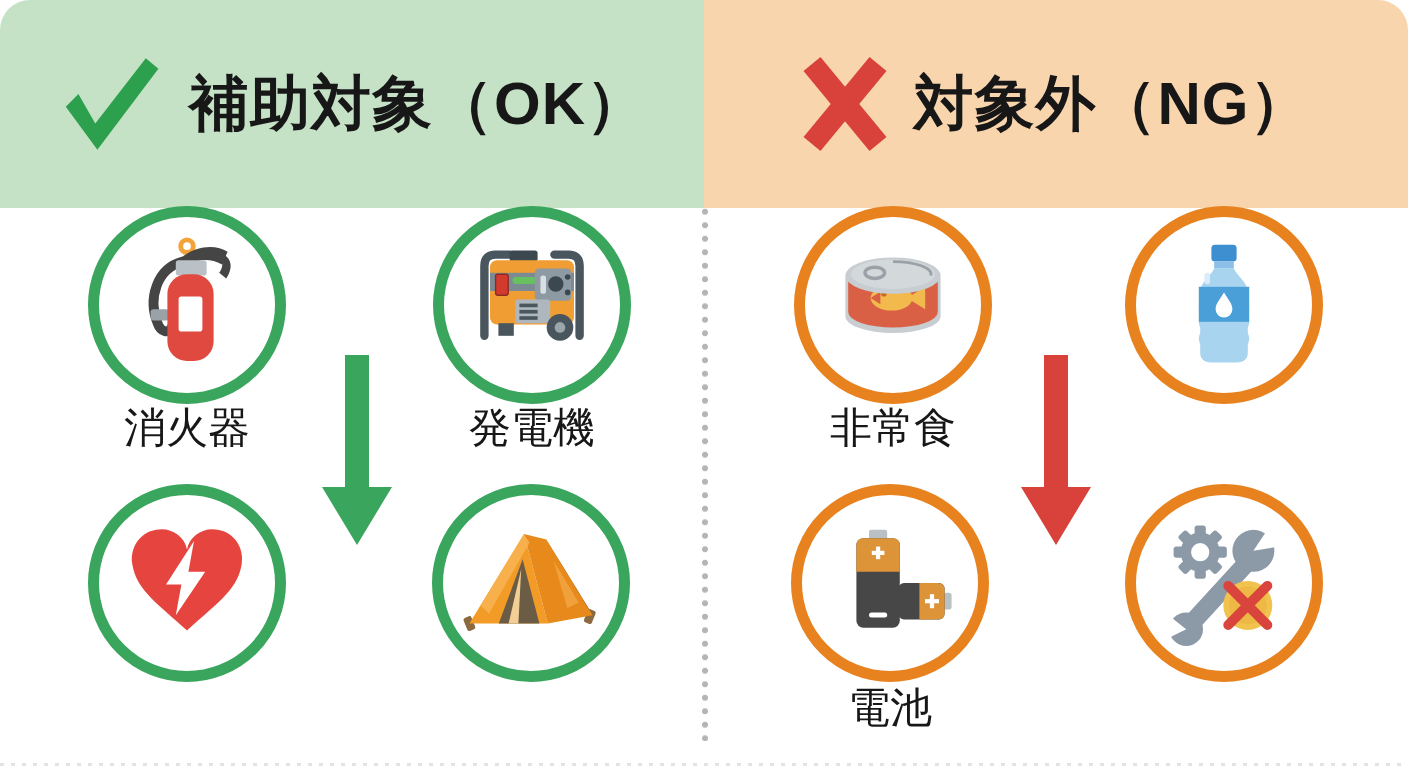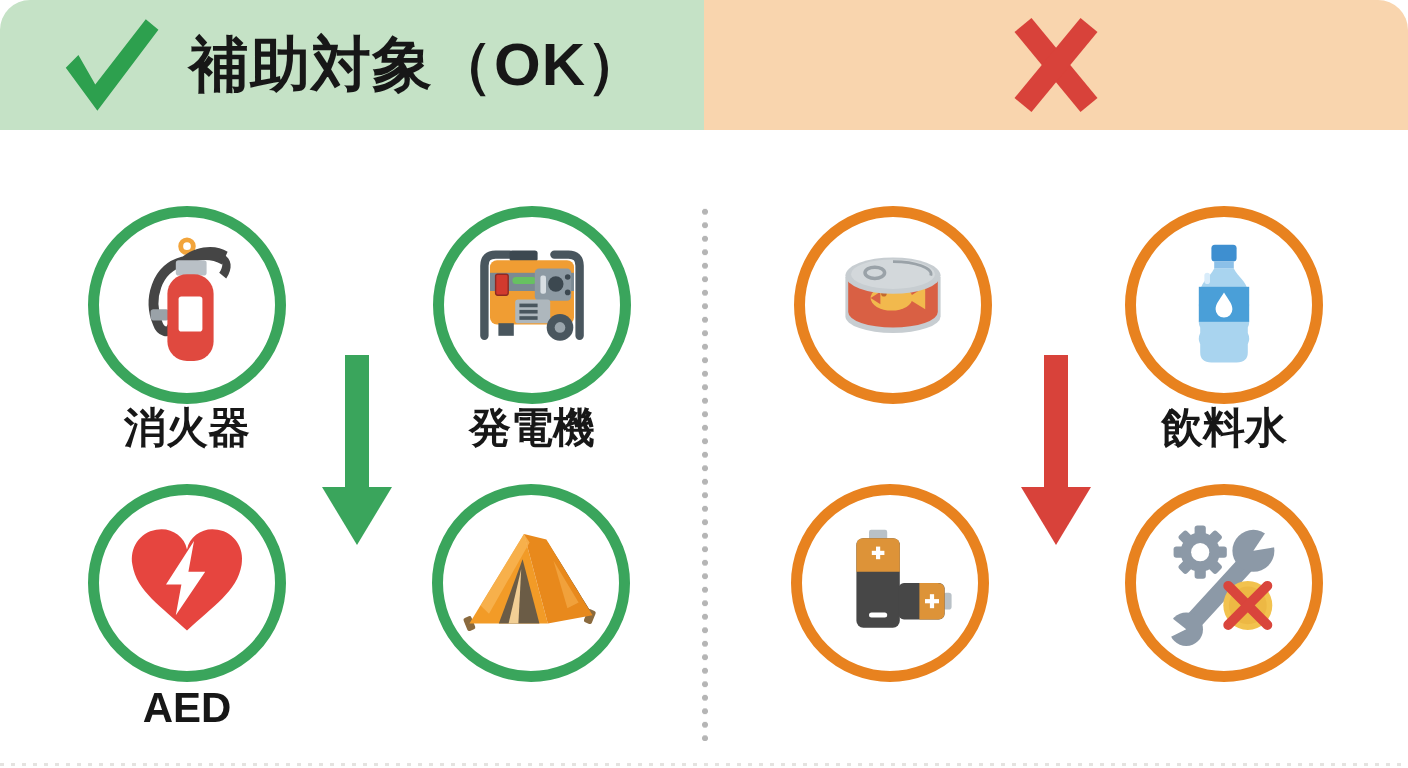--- a/index.html
+++ b/index.html
@@ -5,38 +5,38 @@
   :root{
     --ok-bg:#c5e2c6; --ok-accent:#3aa55c; --ok-check:#2da04e;
     --ng-bg:#f9d5ae; --ng-circle:#e8821f; --ng-red:#d8423a;
     --text:#171717; --divider:#b5b5b5;
   }
   *{margin:0;padding:0;box-sizing:border-box}
   html,body{background:#fff}
   body{font-family:"Liberation Sans","DejaVu Sans",sans-serif;}
   .stage{position:relative;width:1408px;height:768px;background:#fff;overflow:hidden}
 
-  .hdr{position:absolute;top:0;height:130px;width:704px;display:flex;align-items:center;justify-content:center;gap:26px}
+  .hdr{position:absolute;top:0;height:208px;width:704px;display:flex;align-items:center;justify-content:center;gap:26px}
   .hdr-ok{left:0;background:var(--ok-bg);border-radius:30px 0 0 0}
   .hdr-ng{left:704px;background:var(--ng-bg);border-radius:0 30px 0 0}
   .hdr-title{font-size:60px;font-weight:800;color:var(--text);letter-spacing:1px;white-space:nowrap}
 
   .divider{position:absolute;left:701px;top:205px;width:8px;height:536px;
     background-image:radial-gradient(circle,var(--divider) 2.7px,rgba(0,0,0,0) 3.3px);
     background-size:8px 13.5px;background-repeat:repeat-y;background-position:center top}
 
   .bottom-edge{position:absolute;left:0;top:763px;width:1408px;height:3px;opacity:.55;
     background:repeating-linear-gradient(90deg,#cfccc7 0 4px,rgba(0,0,0,0) 4px 11px)}
 
   .circle{position:absolute;width:176px;height:176px;border-radius:50%;background:#fff;
     display:flex;align-items:center;justify-content:center;box-sizing:content-box}
   .circle.ok{border:11px solid var(--ok-accent)}
   .circle.ng{border:11px solid var(--ng-circle)}
 
-  .item-label{position:absolute;width:260px;text-align:center;font-size:42px;font-weight:700;
+  .item-label{position:absolute;width:260px;text-align:center;font-size:42px;font-weight:400;
     color:var(--text);line-height:52px;white-space:nowrap}
 
   .arrow{position:absolute;top:355px;width:70px;height:190px}
 
   
   .p-fire{left:88px;top:206px}   .l-fire{left:57px;top:402px}
   .p-gen{left:433px;top:206px}   .l-gen{left:402px;top:402px}
   .p-aed{left:88px;top:484px}    .l-aed{left:57px;top:682px}
   .p-tent{left:432px;top:484px}  .l-tent{left:401px;top:682px}
   .p-can{left:794px;top:206px}   .l-can{left:763px;top:402px}
@@ -56,20 +56,21 @@
     <span class="hdr-title">補助対象（OK）</span>
   </div>
 
   <div class="hdr hdr-ng">
     <svg width="86" height="96" viewBox="0 0 86 96">
       <g stroke="var(--ng-red)" stroke-width="22" stroke-linecap="butt">
         <path d="M10 8 L76 88"></path>
         <path d="M76 8 L10 88"></path>
       </g>
     </svg>
+    <span class="hdr-title">対象外（NG）</span>
   </div>
 
   <div class="divider"></div>
   <div class="bottom-edge"></div>
 
   <svg class="arrow" style="left:322px" viewBox="0 0 70 190">
     <rect x="23" y="0" width="24" height="134" fill="var(--ok-accent)"></rect>
     <polygon points="0,132 70,132 35,190" fill="var(--ok-accent)"></polygon>
   </svg>
 
@@ -116,21 +117,20 @@
     </svg>
   </div>
   <div class="item-label l-gen">発電機</div>
 
   <div class="circle ok p-aed">
     <svg width="140" height="140" viewBox="0 0 100 100">
       <path d="M50 26 C48 16 38 10 28 12 C16 14 9 25 11 37 C14 56 32 67 50 84 C68 67 86 56 89 37 C91 25 84 14 72 12 C62 10 52 16 50 26 Z" fill="#e6453f"></path>
       <polygon points="55,20 35,51 46,51 42,73 63,42 51,42" fill="#ffffff"></polygon>
     </svg>
   </div>
-  <div class="item-label l-aed">AED</div>
 
   <div class="circle ok p-tent">
     <svg width="140" height="140" viewBox="0 0 100 100">
       <path d="M62 21 C74 40 85 58 93 71 L91 74 C82 60 70 42 59 25 Z" fill="#5d4326"></path>
       <rect x="89" y="69" width="6" height="10" rx="1.5" fill="#8a6a3e" transform="rotate(22 92 74)"></rect>
       <rect x="3" y="74" width="6" height="10" rx="1.5" fill="#8a6a3e" transform="rotate(-22 6 79)"></rect>
       <polygon points="45,15 6,79 62,79" fill="#f29b27"></polygon>
       <polygon points="45,15 61,19 94,73 62,79" fill="#e8891c"></polygon>
       <polygon points="45,15 49,21 20,72 14,66" fill="#f7b555" opacity="0.8"></polygon>
       <polygon points="44,33 27,79 56,79" fill="#6b5c46"></polygon>
@@ -146,48 +146,49 @@
       <ellipse cx="49" cy="45" rx="15" ry="9" fill="#f2b94d"></ellipse>
       <polygon points="60,45 73,37 73,53" fill="#f2b94d"></polygon>
       <polygon points="34,45 41,40.5 41,49.5" fill="#d96044"></polygon>
       <circle cx="43.5" cy="42" r="2" fill="#c4692e"></circle>
       <ellipse cx="50" cy="29" rx="34" ry="13" fill="#c7cdd1"></ellipse>
       <ellipse cx="50" cy="28" rx="30" ry="10.5" fill="#d3d8db"></ellipse>
       <ellipse cx="37" cy="27" rx="7" ry="4" fill="none" stroke="#9aa2a8" stroke-width="2.5"></ellipse>
       <path d="M50 19 A27 9 0 0 1 77 29" fill="none" stroke="#9aa2a8" stroke-width="2"></path>
     </svg>
   </div>
+  <div class="item-label l-can">非常食</div>
 
   <div class="circle ng p-water">
     <svg width="140" height="140" viewBox="0 0 100 100">
       <rect x="41" y="7" width="18" height="12" rx="2.5" fill="#3e8fd0"></rect>
       <rect x="43" y="19" width="14" height="5" fill="#8cc0e8"></rect>
       <path d="M43 24 L57 24 C60 30 66 33 67 40 L67 46 Q69 50 67 54 L67 58 Q69 62 67 66 L67 70 Q69 74 67 78 L67 84 Q67 91 59 91 L41 91 Q33 91 33 84 L33 78 Q31 74 33 70 L33 66 Q31 62 33 58 L33 54 Q31 50 33 46 L33 40 C34 33 40 30 43 24 Z" fill="#a9d4ef"></path>
       <rect x="32" y="37" width="36" height="25" fill="#4a9fd8"></rect>
       <path d="M50 41 C47 46 44 49 44 53 A6 6 0 0 0 56 53 C56 49 53 46 50 41 Z" fill="#ffffff"></path>
       <rect x="36" y="27" width="4" height="8" rx="2" fill="#d8ecfa"></rect>
     </svg>
   </div>
-  <div class="item-label l-water">飲料水</div>
 
   <div class="circle ng p-batt">
     <svg width="140" height="140" viewBox="0 0 100 100">
       <rect x="35" y="12" width="13" height="7" rx="1.5" fill="#b9c1c7"></rect>
       <rect x="26" y="18" width="31" height="64" rx="5" fill="#474747"></rect>
       <path d="M26 23 Q26 18 31 18 L52 18 Q57 18 57 23 L57 42 L26 42 Z" fill="#dd9338"></path>
       <rect x="37" y="27" width="9" height="3" fill="#ffffff"></rect>
       <rect x="40" y="24" width="3" height="9" fill="#ffffff"></rect>
       <rect x="35" y="71" width="13" height="3.6" rx="1.8" fill="#ffffff"></rect>
       <rect x="88" y="57" width="6" height="12" rx="2" fill="#b9c1c7"></rect>
       <rect x="56" y="50" width="33" height="26" rx="4" fill="#474747"></rect>
       <path d="M71 50 L84 50 Q89 50 89 55 L89 71 Q89 76 84 76 L71 76 Z" fill="#dd9338"></path>
       <rect x="75" y="61.5" width="10" height="3" fill="#ffffff"></rect>
       <rect x="78.5" y="58" width="3" height="10" fill="#ffffff"></rect>
     </svg>
   </div>
+  <div class="item-label l-batt">電池</div>
 
   <div class="circle ng p-repair">
     <svg width="140" height="140" viewBox="0 0 100 100">
       <g fill="#8c99a7">
         <rect x="29" y="9" width="8" height="38" rx="2"></rect>
         <rect x="29" y="9" width="8" height="38" rx="2" transform="rotate(45 33 28)"></rect>
         <rect x="29" y="9" width="8" height="38" rx="2" transform="rotate(90 33 28)"></rect>
         <rect x="29" y="9" width="8" height="38" rx="2" transform="rotate(135 33 28)"></rect>
         <circle cx="33" cy="28" r="14"></circle>
       </g>

